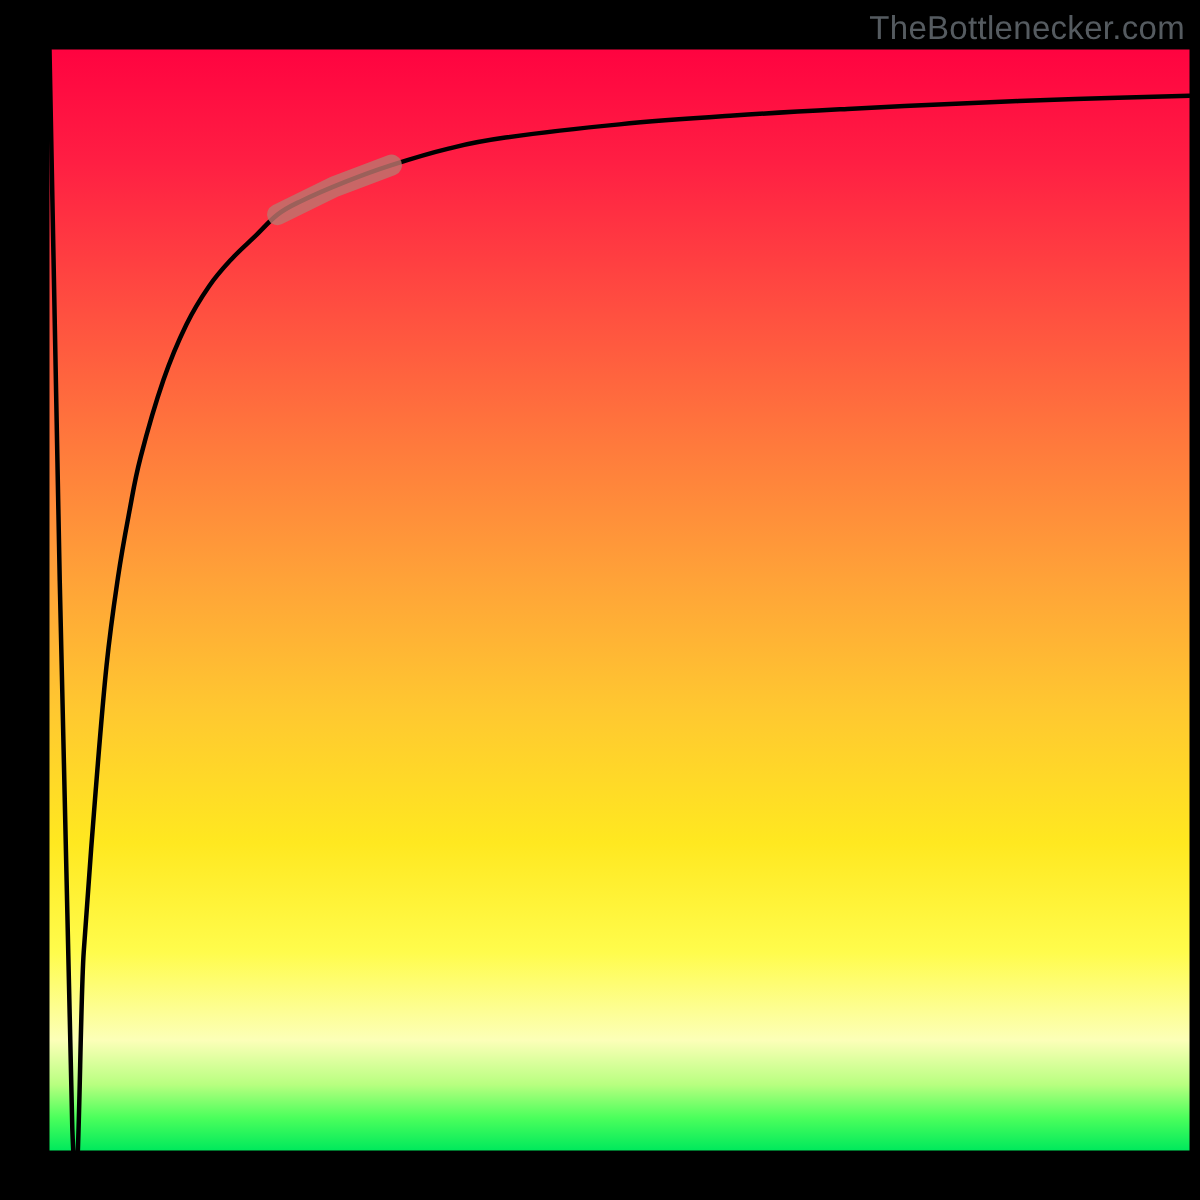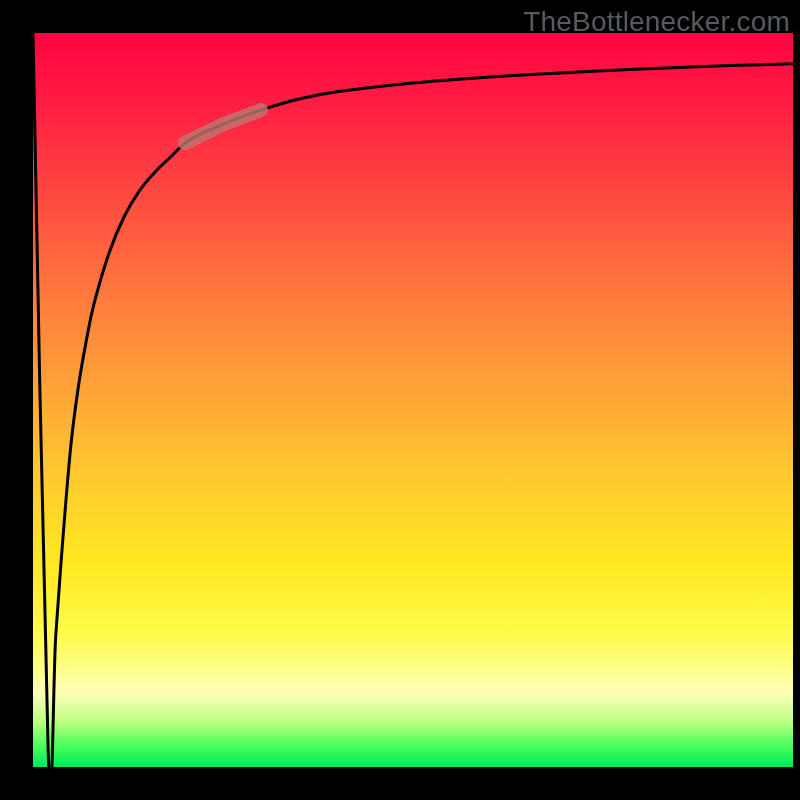--- a/index.html
+++ b/index.html
@@ -46,21 +46,21 @@
     top: 0;
     width: 760px;
     height: 734px;
     overflow: visible;
   }
   .attribution {
     position: absolute;
     top: 6px;
     right: 10px;
     color: #555b60;
-    font-size: 28px;
+    font-size: 22px;
     letter-spacing: 0.2px;
     font-weight: 400;
     user-select: none;
   }
 </style>
 </head>
 <body>
 
 <div class="frame">
 

